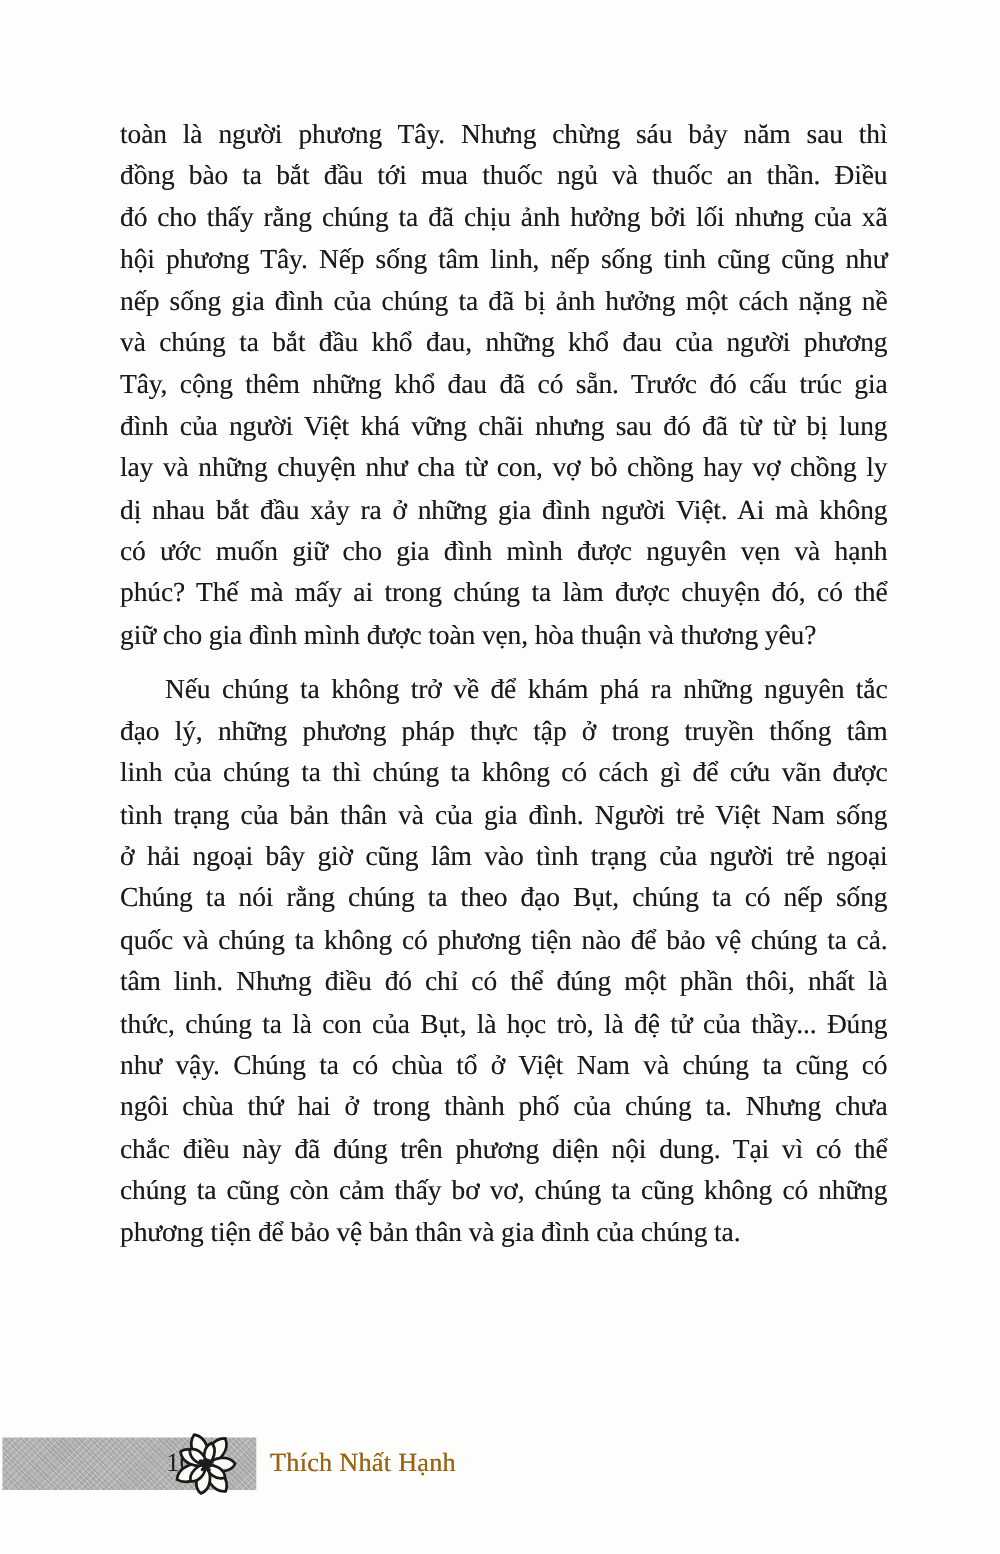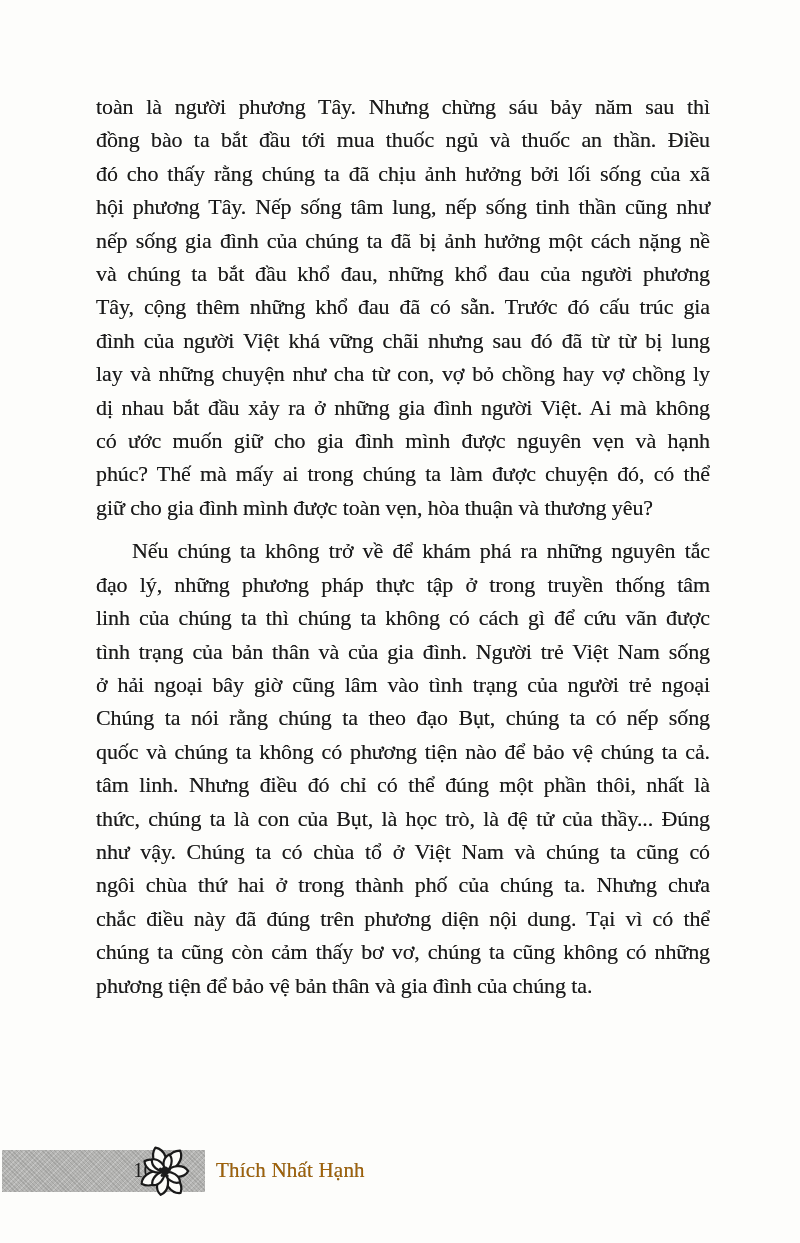--- a/index.html
+++ b/index.html
@@ -72,22 +72,22 @@
 </head>
 <body>
 
 <div class="page">
 
   <div class="text-block">
 
     <div class="paragraph">
       <div class="line">toàn là người phương Tây. Nhưng chừng sáu bảy năm sau thì</div>
       <div class="line">đồng bào ta bắt đầu tới mua thuốc ngủ và thuốc an thần. Điều</div>
-      <div class="line">đó cho thấy rằng chúng ta đã chịu ảnh hưởng bởi lối sống của xã</div>
-      <div class="line">hội phương Tây. Nếp sống tâm lung, nếp sống tinh thần cũng như</div>
+      <div class="line">đó cho thấy rằng chúng ta đã chịu ảnh hưởng bởi lối nhưng của xã</div>
+      <div class="line">hội phương Tây. Nếp sống tâm linh, nếp sống tinh cũng cũng như</div>
       <div class="line">nếp sống gia đình của chúng ta đã bị ảnh hưởng một cách nặng nề</div>
       <div class="line">và chúng ta bắt đầu khổ đau, những khổ đau của người phương</div>
       <div class="line">Tây, cộng thêm những khổ đau đã có sẵn. Trước đó cấu trúc gia</div>
       <div class="line">đình của người Việt khá vững chãi nhưng sau đó đã từ từ bị lung</div>
       <div class="line">lay và những chuyện như cha từ con, vợ bỏ chồng hay vợ chồng ly</div>
       <div class="line">dị nhau bắt đầu xảy ra ở những gia đình người Việt. Ai mà không</div>
       <div class="line">có ước muốn giữ cho gia đình mình được nguyên vẹn và hạnh</div>
       <div class="line">phúc? Thế mà mấy ai trong chúng ta làm được chuyện đó, có thể</div>
       <div class="line lastline">giữ cho gia đình mình được toàn vẹn, hòa thuận và thương yêu?</div>
     </div>

